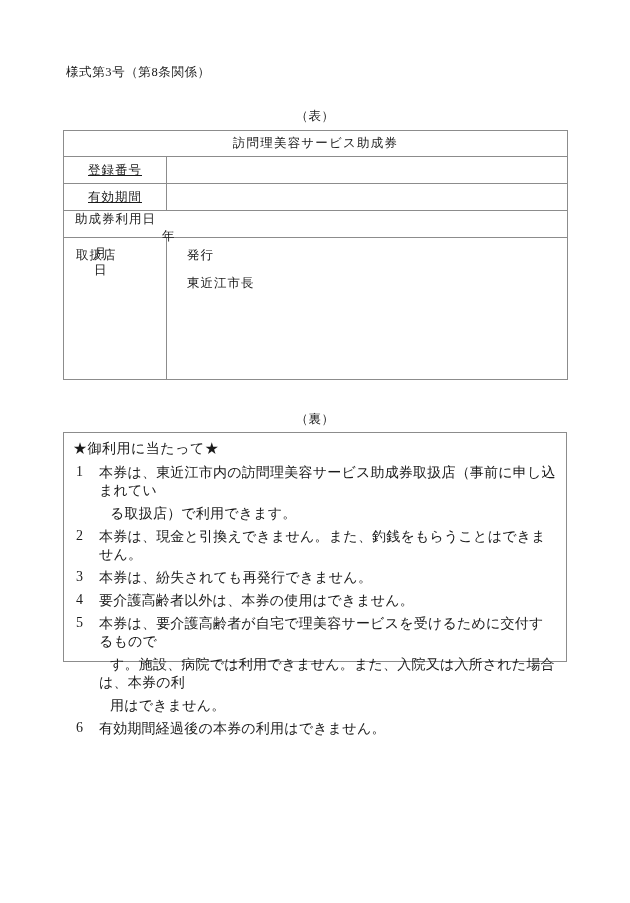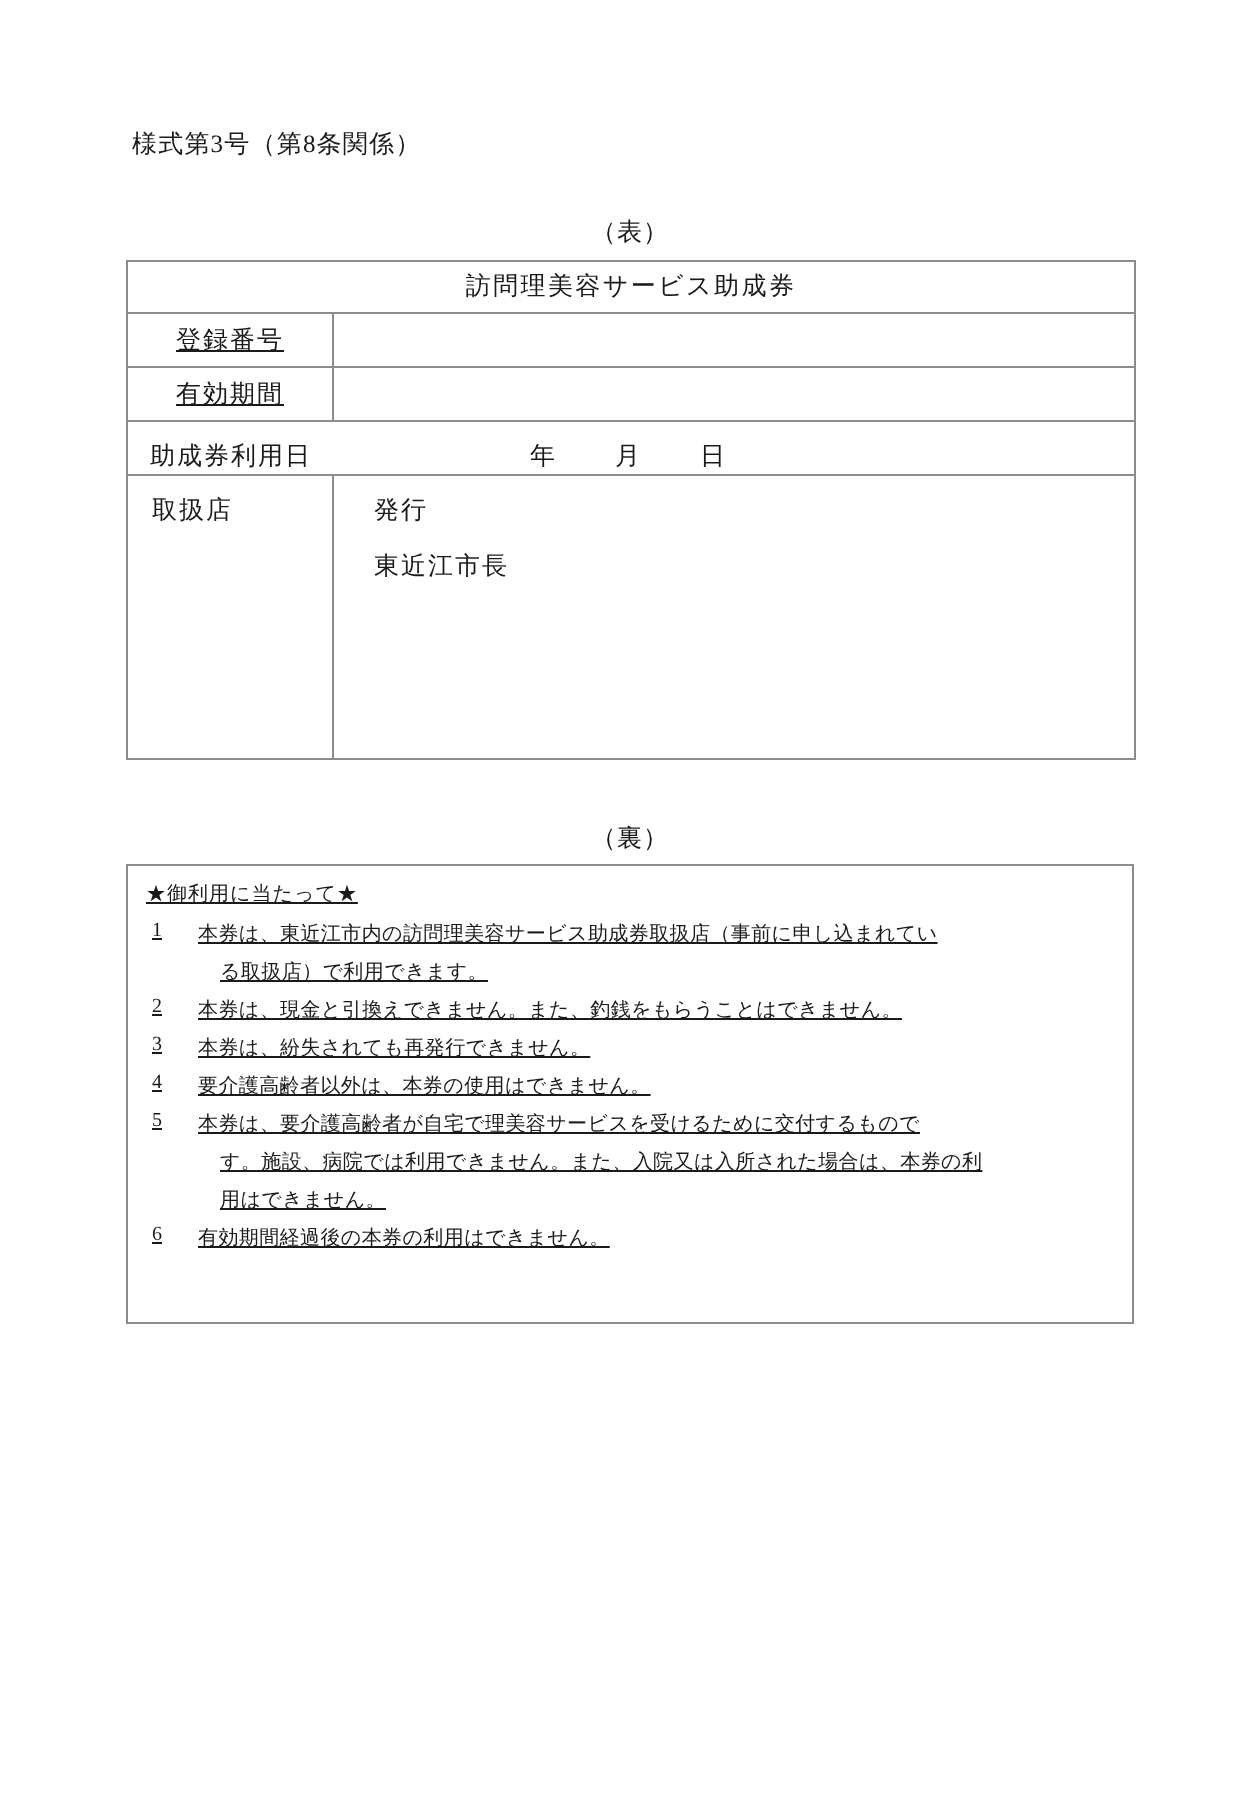--- a/index.html
+++ b/index.html
@@ -76,22 +76,23 @@
   }
   .val-center {
     text-align: center;
     letter-spacing: 1px;
   }
   .val-blank { }
 
   
   .daterow {
     display: flex;
-    align-items: flex-end;
+    align-items: flex-start;
     height: 26px;
+    flex-direction: column;
   }
   .daterow .dr-label {
     width: 103px;
     text-align: center;
     letter-spacing: 1px;
   }
   .daterow .dr-y { margin-left: 98px; }
   .daterow .dr-m { margin-left: 30px; }
   .daterow .dr-d { margin-left: 30px; }
 
@@ -114,23 +115,22 @@
 
   
   .notes {
     position: absolute;
     left: 63px;
     top: 432px;
     width: 504px;
     height: 230px;
     border: 1px solid #8c8c8c;
     box-sizing: border-box;
-    font-size: 10px;
+    font-size: 14px;
     padding: 7px 9px 0 9px;
-    text-decoration: underline;
   }
   .notes-head {
     letter-spacing: 0.5px;
     margin-bottom: 6px;
   }
   .note {
     display: flex;
     align-items: flex-start;
     margin-bottom: 5px;
   }

